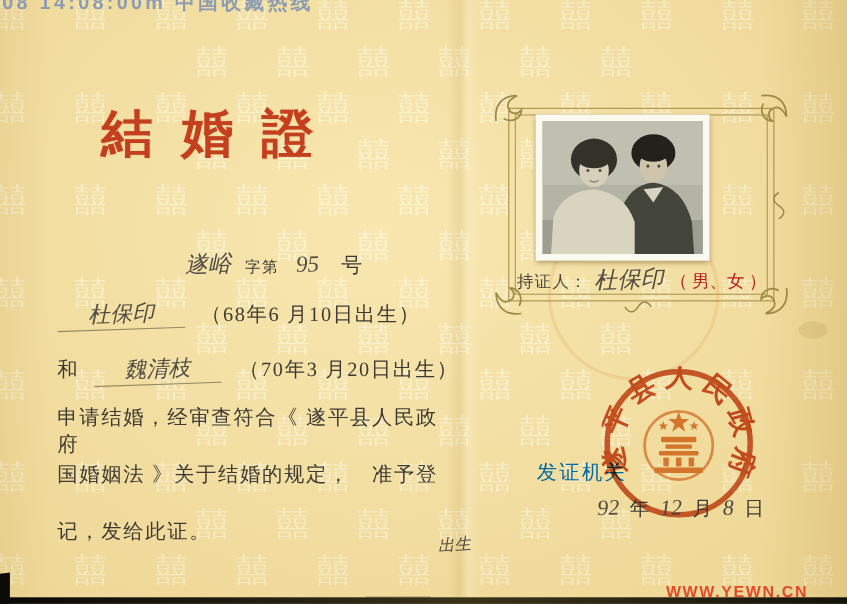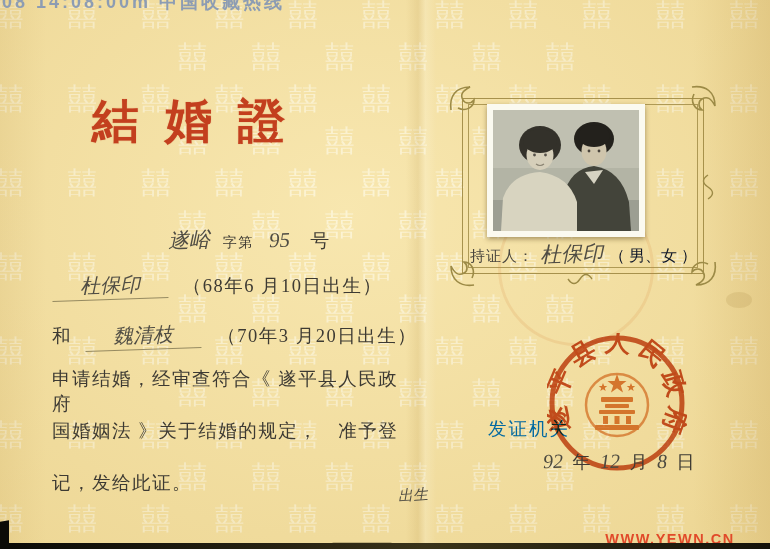--- a/index.html
+++ b/index.html
@@ -71,21 +71,21 @@
     background:#fbfaf0;padding:6px;
     box-shadow:0 2px 5px rgba(70,50,10,0.45);
   }
   .ghost-ring{
     position:absolute;left:46px;top:102px;width:150px;height:150px;border-radius:50%;
     border:3px solid rgba(215,125,55,0.15);
   }
   .caption{position:absolute;left:18px;top:152px;width:232px;white-space:nowrap;}
   .caption .label{font-size:15px;color:#4a463e;letter-spacing:1px;}
   .caption .hand{font-size:21px;margin:0 2px;}
-  .caption .suffix{font-size:16px;color:#0f172a;}
+  .caption .suffix{font-size:16px;color:#b91c1c;}
   
   .issuer-label{position:absolute;left:488px;top:416px;font-size:18.5px;letter-spacing:2px;color:#0369a1;}
   .seal{position:absolute;left:547px;top:333px;width:140px;height:140px;mix-blend-mode:multiply;opacity:0.95;}
   .date-line{position:absolute;left:538px;top:450px;white-space:nowrap;font-size:18px;color:#3d3a33;}
   .date-line .hand{font-size:20px;margin:0 5px;color:#4c4a40;}
   .birth-note{position:absolute;left:398px;top:486px;font-size:15px;color:#3c4150;}
   .birth-note .hand{transform:rotate(-4deg);}
   
   .watermark{position:absolute;right:0px;bottom:2px;width:200px;text-align:center;font-family:"Liberation Sans","DejaVu Sans",sans-serif;}
   .wm-name{

